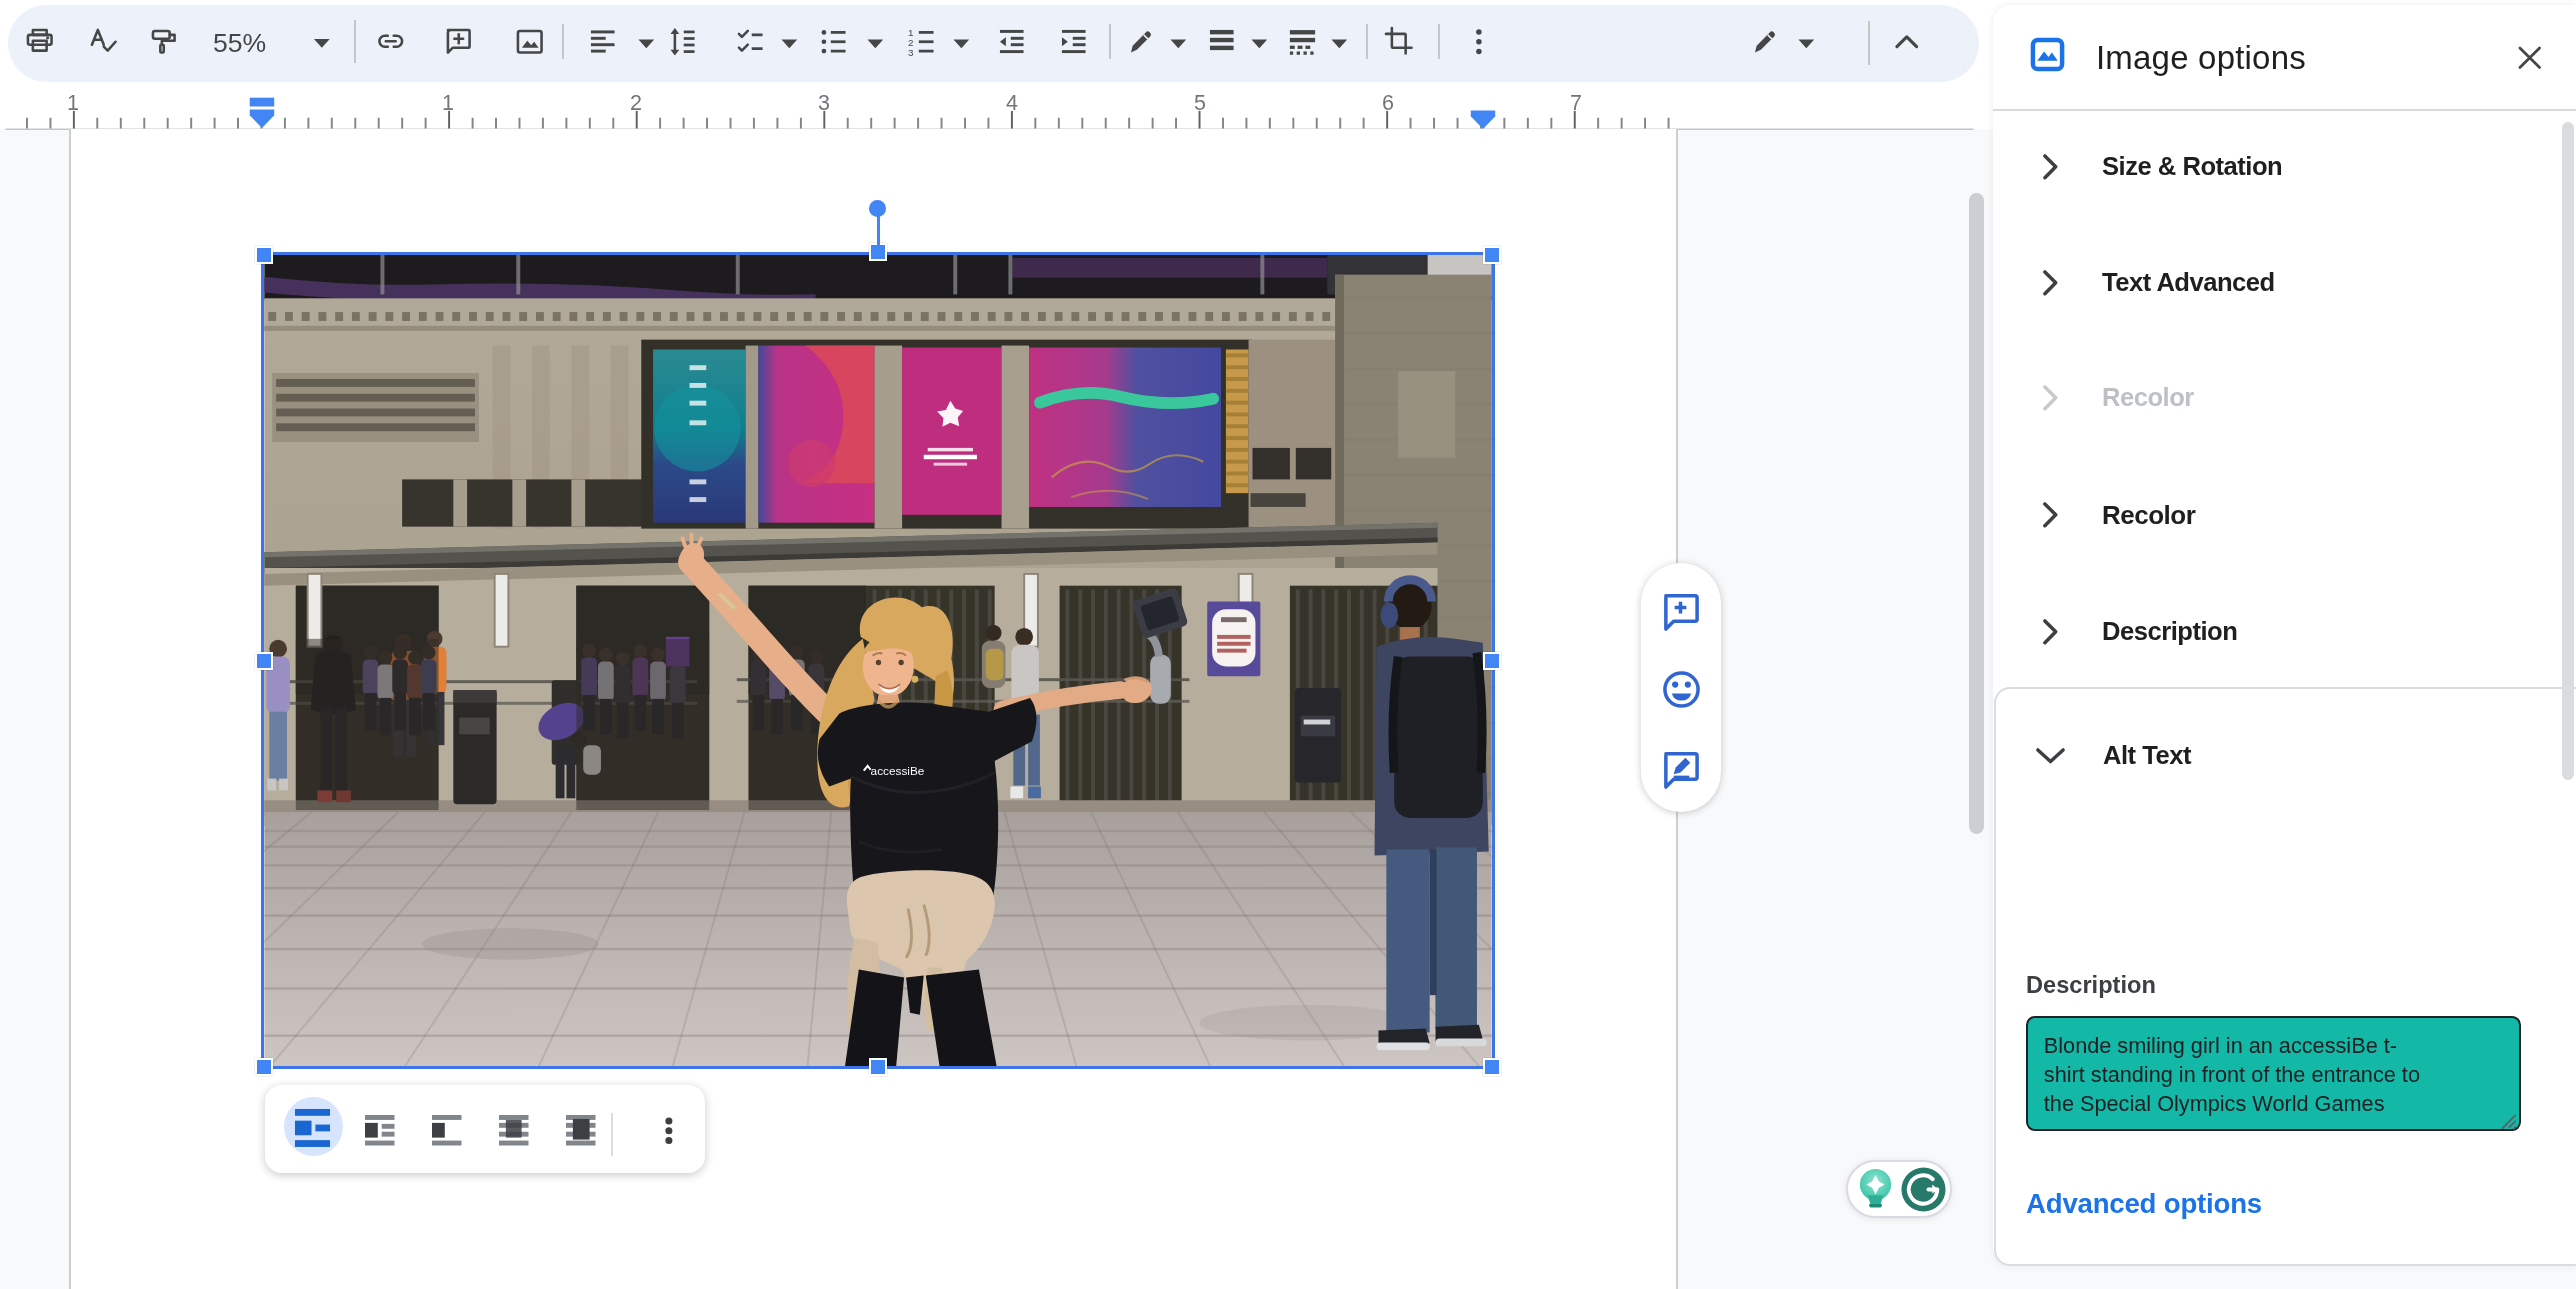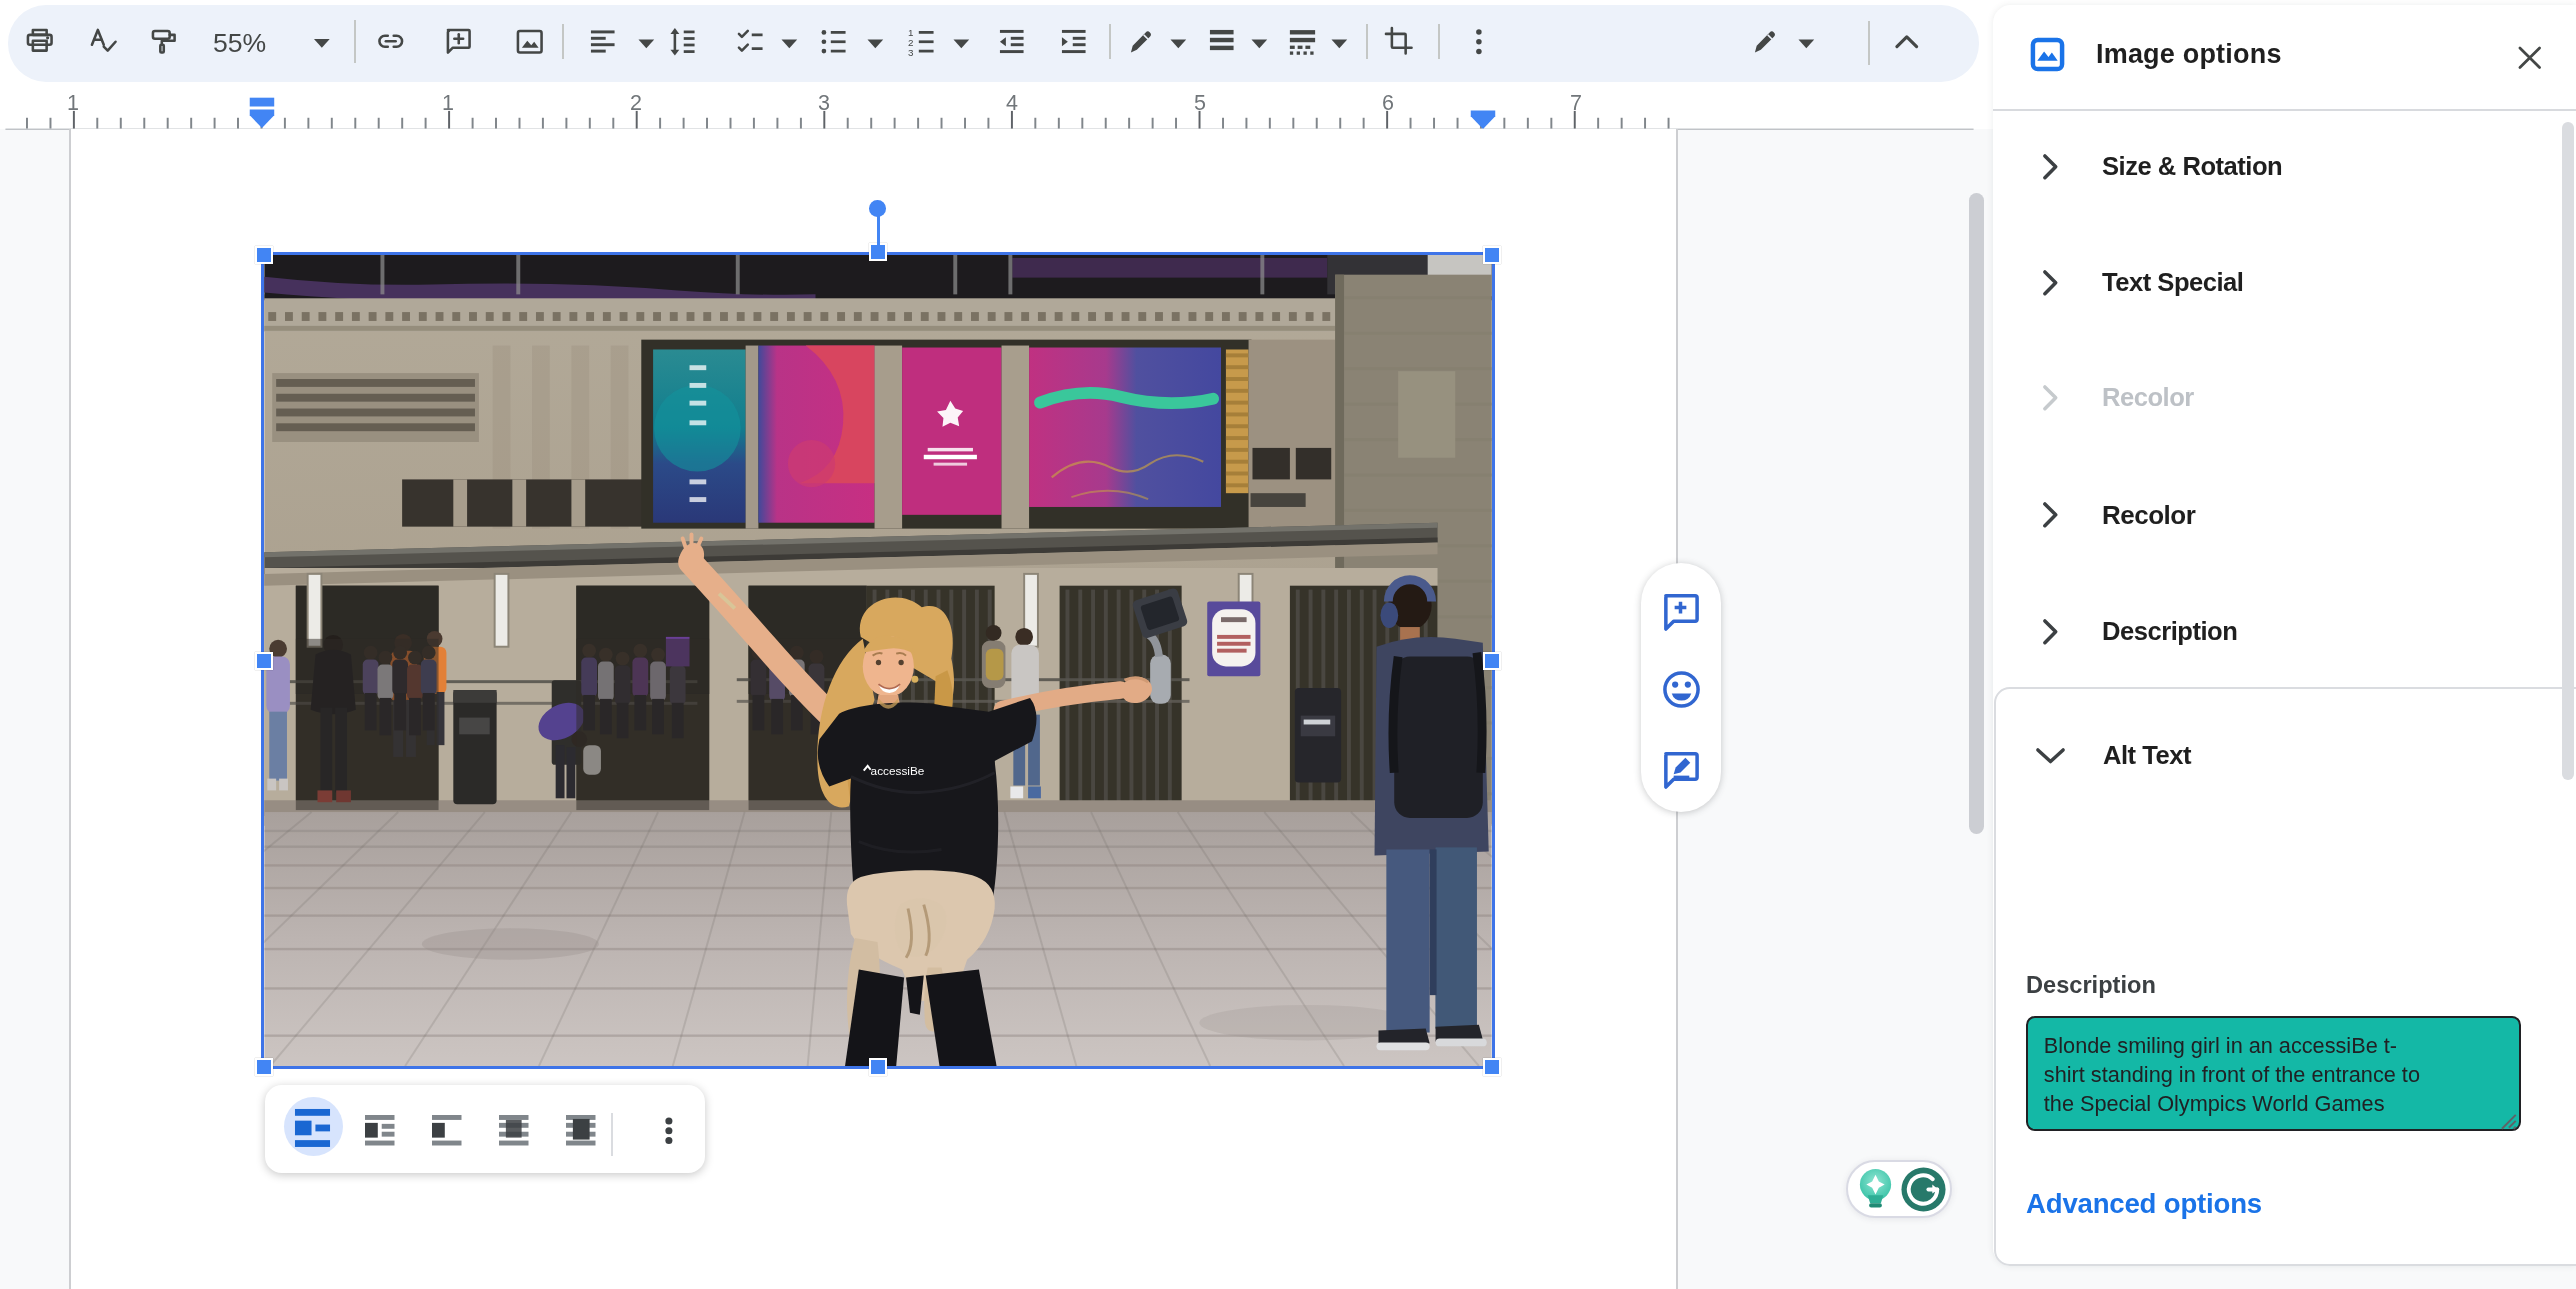--- a/index.html
+++ b/index.html
@@ -821,35 +821,35 @@
       <circle cx="24" cy="24" r="22.5" fill="#27796a"></circle>
 <path d="M33.5,13.5 a14.5,14.5 0 1 0 4.5,10.5" fill="none" stroke="#ffffff" stroke-width="4" stroke-linecap="round"></path>
 <path d="M38,24 h-9" stroke="#ffffff" stroke-width="4" stroke-linecap="round"></path>
 <path d="M33,19 l6,5 l-6,4" fill="#ffffff"></path>
     </svg>
 <div class="abs" style="left:1993px;top:4.9px;width:583px;height:1261px;background:#ffffff;border-radius:17.7px 0 0 17.7px;box-shadow:0 0 5.9px rgba(60,64,67,.10)"></div>
 <svg style="position:absolute;left:2030px;top:37px" width="35" height="35" viewBox="0 0 36 36">
       <rect x="3" y="3" width="30" height="30" rx="5" fill="none" stroke="#1a73e8" stroke-width="4.6"></rect>
       <path d="M7.5,24.5 l7,-9.5 l4.5,5.5 l3.5,-4.5 l6,8.5 z" fill="#1a73e8"></path>
     </svg>
-<div class="abs" style="left:2096px;top:39px;font-size:27px;font-weight:700;letter-spacing:0.2px;color:#1f1f1f">Image options</div>
+<div class="abs" style="left:2096px;top:39px;font-size:33px;font-weight:400;letter-spacing:0.2px;color:#1f1f1f">Image options</div>
 <svg style="position:absolute;left:2515px;top:43px" width="29.5" height="29.5" viewBox="0 0 30 30">
       <g stroke="#444746" stroke-width="2.8" stroke-linecap="round">
         <path d="M5,5 L25,25 M25,5 L5,25"></path>
       </g>
     </svg>
 <div class="abs" style="left:1993px;top:109px;width:583px;height:2px;background:#d8dade"></div>
 <svg style="position:absolute;left:2036px;top:153px" width="27.6" height="27.6" viewBox="0 0 28 28">
       <path d="M9,3 l11,11 l-11,11" fill="none" stroke="#3c4043" stroke-width="3.6" stroke-linecap="round" stroke-linejoin="round"></path>
     </svg>
 <div class="abs" style="left:2102px;top:152px;font-size:25.6px;font-weight:700;letter-spacing:-0.5px;color:#1f1f1f">Size &amp; Rotation</div>
 <svg style="position:absolute;left:2036px;top:269px" width="27.6" height="27.6" viewBox="0 0 28 28">
       <path d="M9,3 l11,11 l-11,11" fill="none" stroke="#3c4043" stroke-width="3.6" stroke-linecap="round" stroke-linejoin="round"></path>
     </svg>
-<div class="abs" style="left:2102px;top:268px;font-size:25.6px;font-weight:700;letter-spacing:-0.5px;color:#1f1f1f">Text Special</div>
+<div class="abs" style="left:2102px;top:268px;font-size:25.6px;font-weight:700;letter-spacing:-0.5px;color:#1f1f1f">Text Advanced</div>
 <svg style="position:absolute;left:2036px;top:384px" width="27.6" height="27.6" viewBox="0 0 28 28">
       <path d="M9,3 l11,11 l-11,11" fill="none" stroke="#c6cacd" stroke-width="3.6" stroke-linecap="round" stroke-linejoin="round"></path>
     </svg>
 <div class="abs" style="left:2102px;top:383px;font-size:25.6px;font-weight:700;letter-spacing:-0.5px;color:#bdc1c6">Recolor</div>
 <svg style="position:absolute;left:2036px;top:501px" width="27.6" height="27.6" viewBox="0 0 28 28">
       <path d="M9,3 l11,11 l-11,11" fill="none" stroke="#3c4043" stroke-width="3.6" stroke-linecap="round" stroke-linejoin="round"></path>
     </svg>
 <div class="abs" style="left:2102px;top:500px;font-size:26px;font-weight:700;letter-spacing:-0.5px;color:#1f1f1f">Recolor</div>
 <svg style="position:absolute;left:2036px;top:618px" width="27.6" height="27.6" viewBox="0 0 28 28">
       <path d="M9,3 l11,11 l-11,11" fill="none" stroke="#3c4043" stroke-width="3.6" stroke-linecap="round" stroke-linejoin="round"></path>

